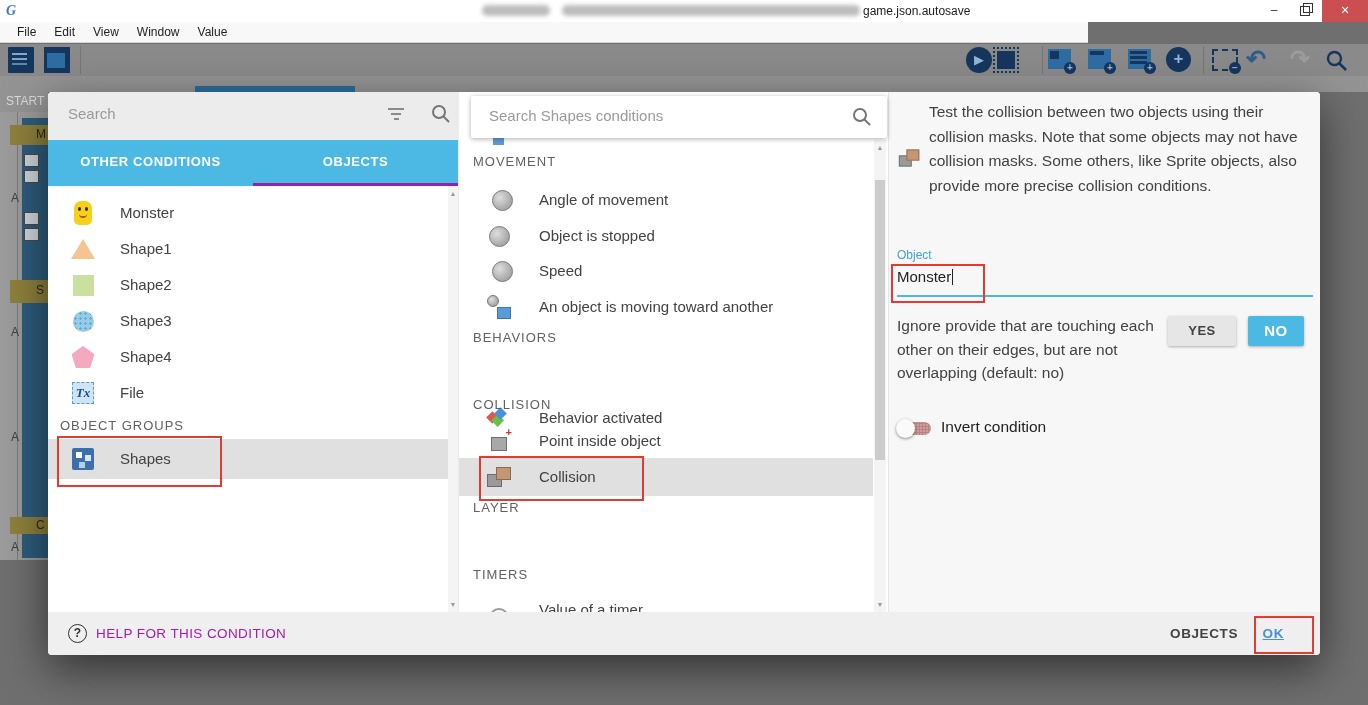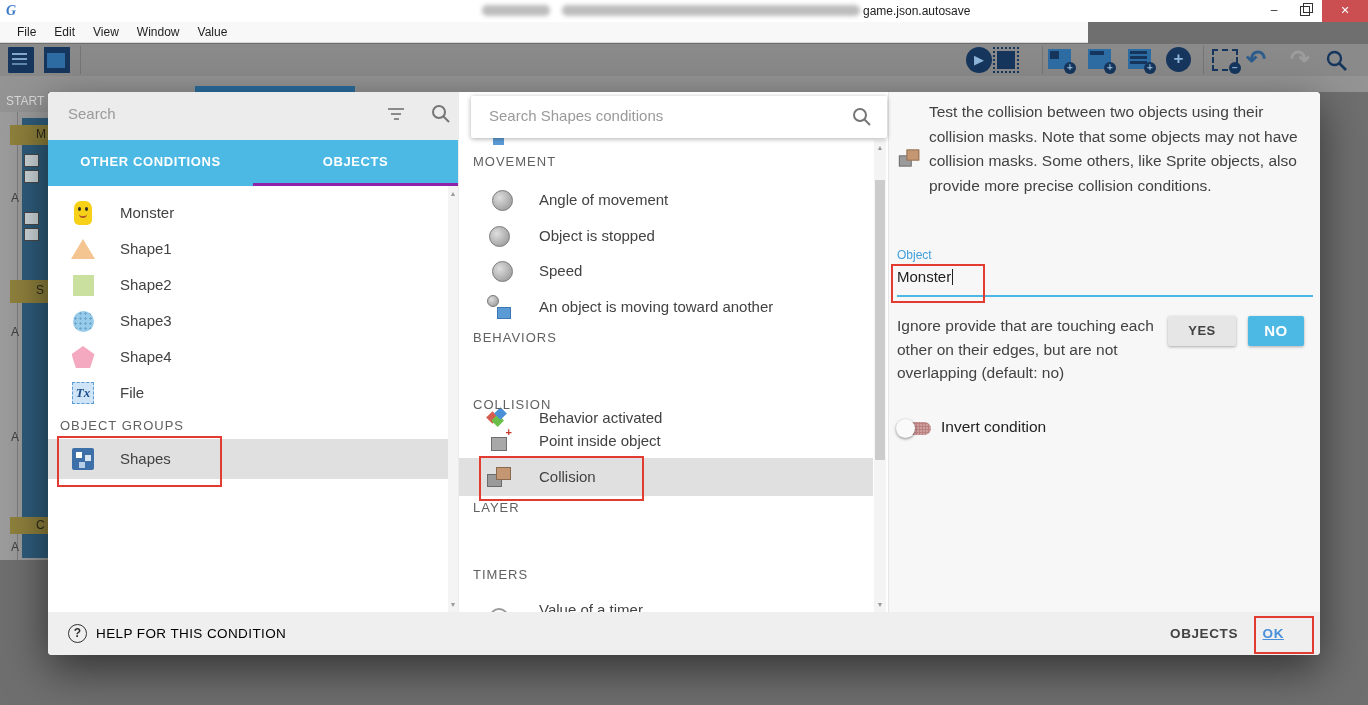--- a/index.html
+++ b/index.html
@@ -169,21 +169,21 @@
           text-align:center;line-height:30px;}
   .toggle{position:absolute;left:8px;top:330px;width:34px;height:13px;border-radius:7px;background:#cf9d9d;
           background-image:radial-gradient(#ba8181 1px,transparent 1.3px);background-size:3px 3px;}
   .knob{position:absolute;left:-1px;top:-3px;width:19px;height:19px;border-radius:50%;background:#fafafa;
         box-shadow:0 1px 3px rgba(0,0,0,.45);}
   .invert-lbl{position:absolute;left:52px;top:326px;font-size:15.5px;color:#212121;}
 
   
   .footer{position:absolute;left:0;bottom:0;width:1272px;height:43px;background:#efefef;}
   .help-wrap{position:absolute;left:20px;top:0;height:43px;display:flex;align-items:center;gap:9px;}
-  .help-lbl{font-size:13.5px;color:#000000;letter-spacing:.4px;}
+  .help-lbl{font-size:13.5px;color:#a21caf;letter-spacing:.4px;}
   .fbtn{position:absolute;top:0;height:43px;line-height:43px;font-size:13.5px;font-weight:bold;letter-spacing:.6px;}
   .btn-cancel{right:82px;color:#424242;}
   .btn-ok{right:36px;color:#4a90d9;text-decoration:underline;}
 
   
   .anno{position:absolute;border:2px solid #e23b32;pointer-events:none;z-index:9;}
 </style>
 </head>
 <body>
 

